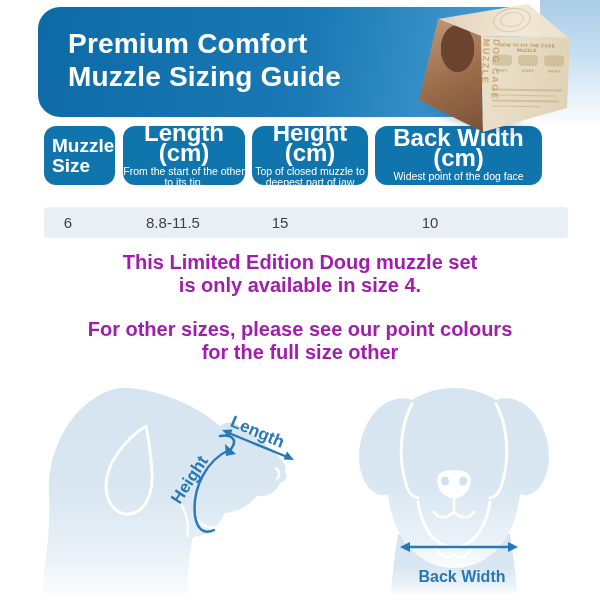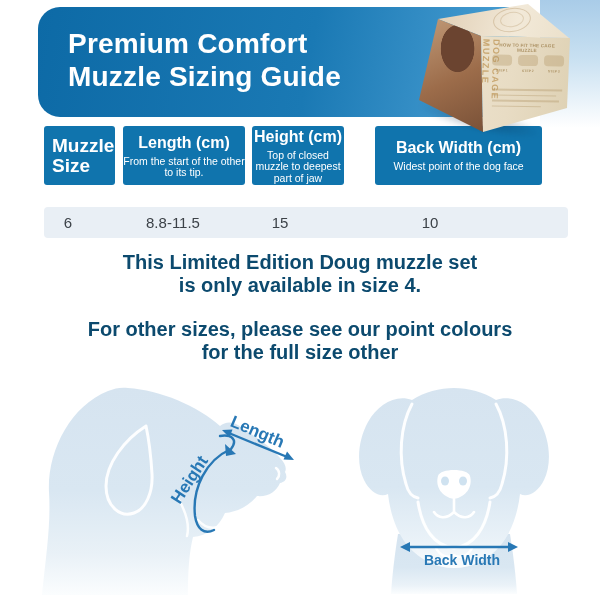--- a/index.html
+++ b/index.html
@@ -40,48 +40,48 @@
                  writing-mode:vertical-rl;font-size:9px;font-weight:bold;letter-spacing:1.5px;
                  color:#c9a873;transform:rotate(2deg);}
   .box-steps{position:absolute;left:75px;top:54px;width:72px;display:flex;gap:6px;transform:rotate(1deg);}
   .box-step{flex:1;text-align:center;}
   .box-step .glyph{height:11px;border-radius:4px;background:rgba(178,148,100,.35);margin-bottom:3px;}
   .box-step .lbl{font-size:3.4px;font-weight:bold;color:#ad9366;}
   .box-lines{position:absolute;left:75px;top:88px;width:70px;transform:rotate(1deg);}
   .box-lines div{height:1.5px;background:rgba(172,142,94,.35);margin-bottom:4px;}
 
   
-  .th-cell{position:absolute;top:126px;height:59px;border-radius:3px;background:#1074ad;color:#fff;
+  .th-cell{position:absolute;top:126px;height:59px;border-radius:12px;background:#1074ad;color:#fff;
            display:flex;flex-direction:column;justify-content:center;align-items:center;z-index:1;
            text-align:center;}
-  .th-cell .main{font-weight:bold;font-size:16px;line-height:20px;}
+  .th-cell .main{font-weight:bold;font-size:24px;line-height:20px;}
   .th-cell .sub{font-size:10.5px;line-height:11.5px;margin-top:3px;font-weight:normal;}
   .th-muzzle{left:44px;width:71px;align-items:flex-start;padding-left:8px;box-sizing:border-box;}
   .th-muzzle .main{font-size:19px;line-height:20px;text-align:left;}
   .th-length{left:123px;width:122px;}
-  .th-height{left:252px;width:92px;}
+  .th-height{left:252px;width:116px;}
   .th-back{left:375px;width:167px;}
 
   .data-row{position:absolute;left:44px;top:207px;width:524px;height:31px;border-radius:4px;
             background:#e9eff5;z-index:1;}
   .data-row span{position:absolute;top:0;line-height:31px;font-size:15px;color:#3c4248;
                  transform:translateX(-50%);white-space:nowrap;}
   .dv-size{left:24px;} .dv-length{left:129px;} .dv-height{left:236px;text-align:right;} .dv-back{left:386px;}
 
   
-  .note{position:absolute;left:0;width:600px;text-align:center;color:#0c4a6e;
+  .note{position:absolute;left:0;width:600px;text-align:center;color:#a21caf;
         font-size:20px;font-weight:bold;line-height:23px;}
   .note-1{top:251px;} .note-2{top:318px;}
 
   
   .dog-svg{position:absolute;z-index:0;}
   .diagram-label{position:absolute;color:#2878b5;font-weight:bold;font-size:17px;z-index:2;white-space:nowrap;}
   .label-length{left:235px;top:412px;transform:rotate(23deg);transform-origin:0 0;}
   .label-height{left:150px;top:470px;width:80px;text-align:center;transform:rotate(-57deg);}
-  .label-backwidth{left:397px;top:552px;width:130px;text-align:center;font-size:14px;}
+  .label-backwidth{left:397px;top:568px;width:130px;text-align:center;font-size:16px;}
   .arrow-svg{position:absolute;z-index:2;overflow:visible;}
 </style>
 </head>
 <body>
 
 <div id="canvas">
 
   <div class="backdrop"></div>
 
   <div class="header-card">

